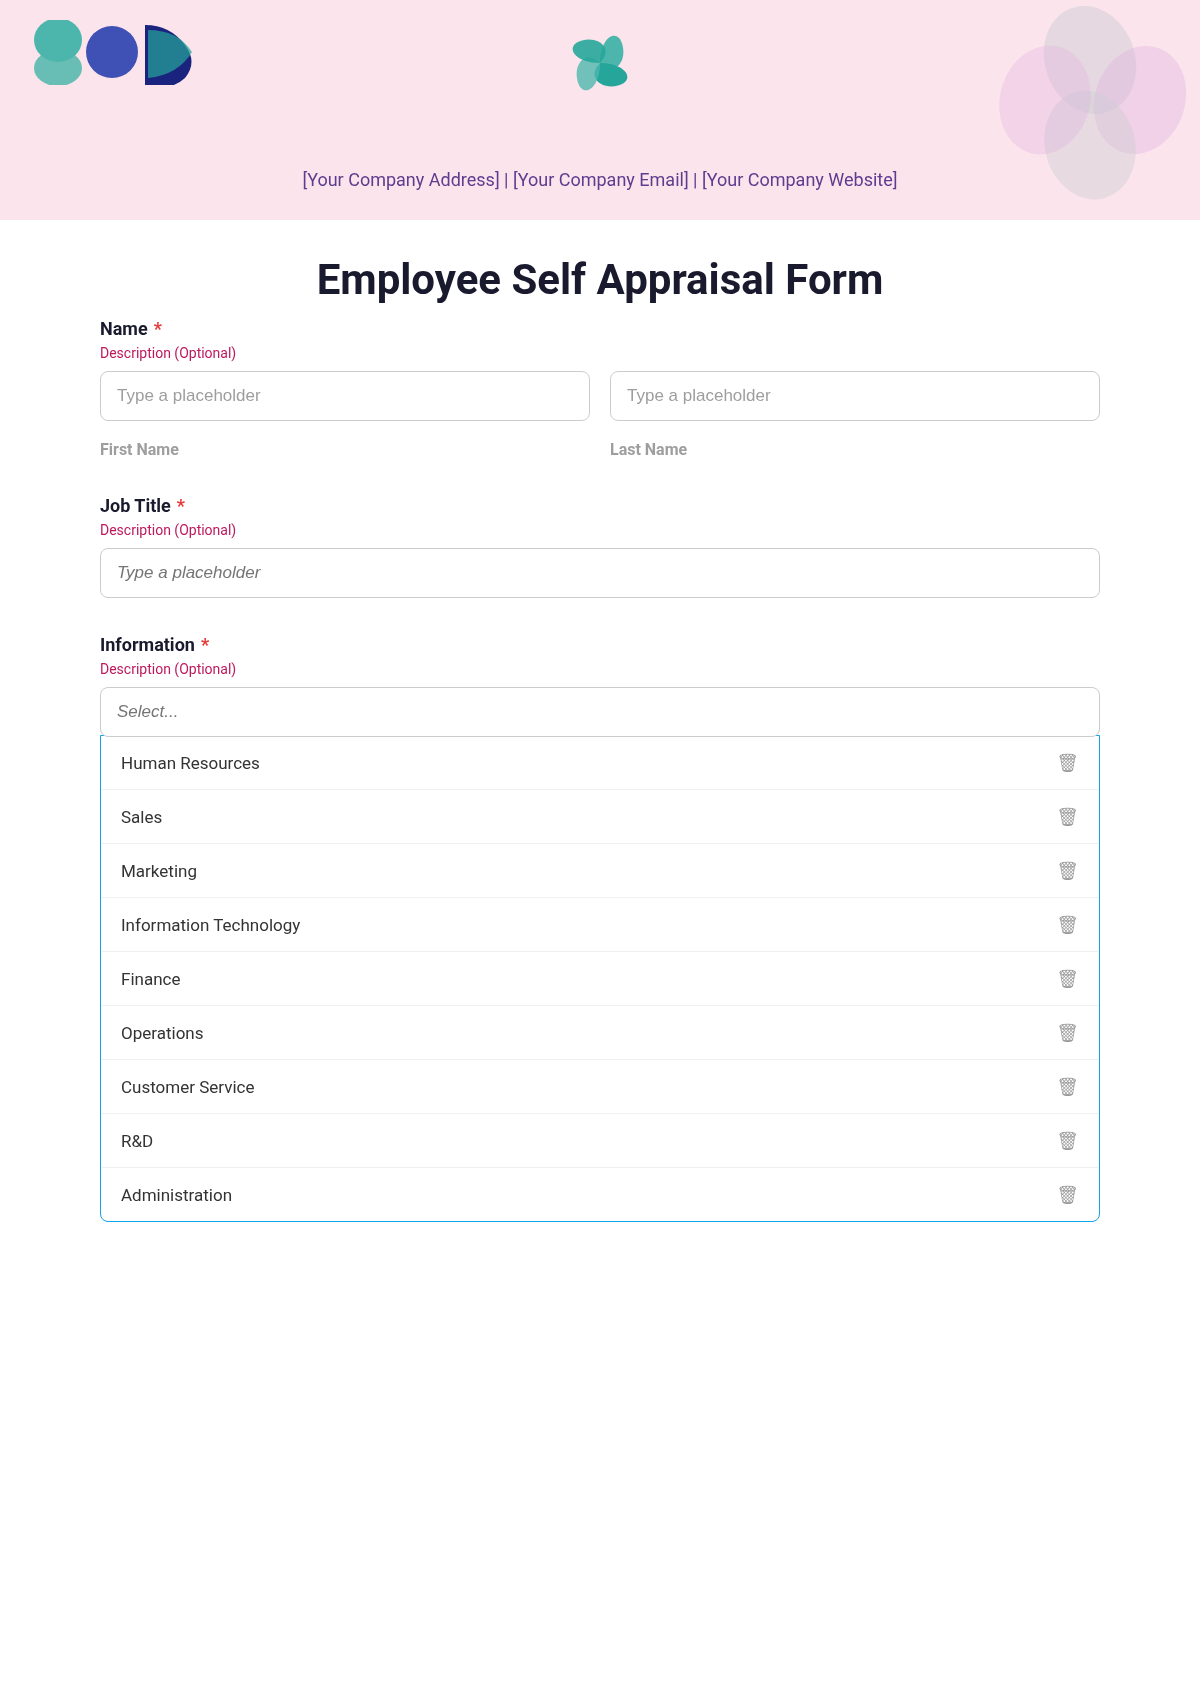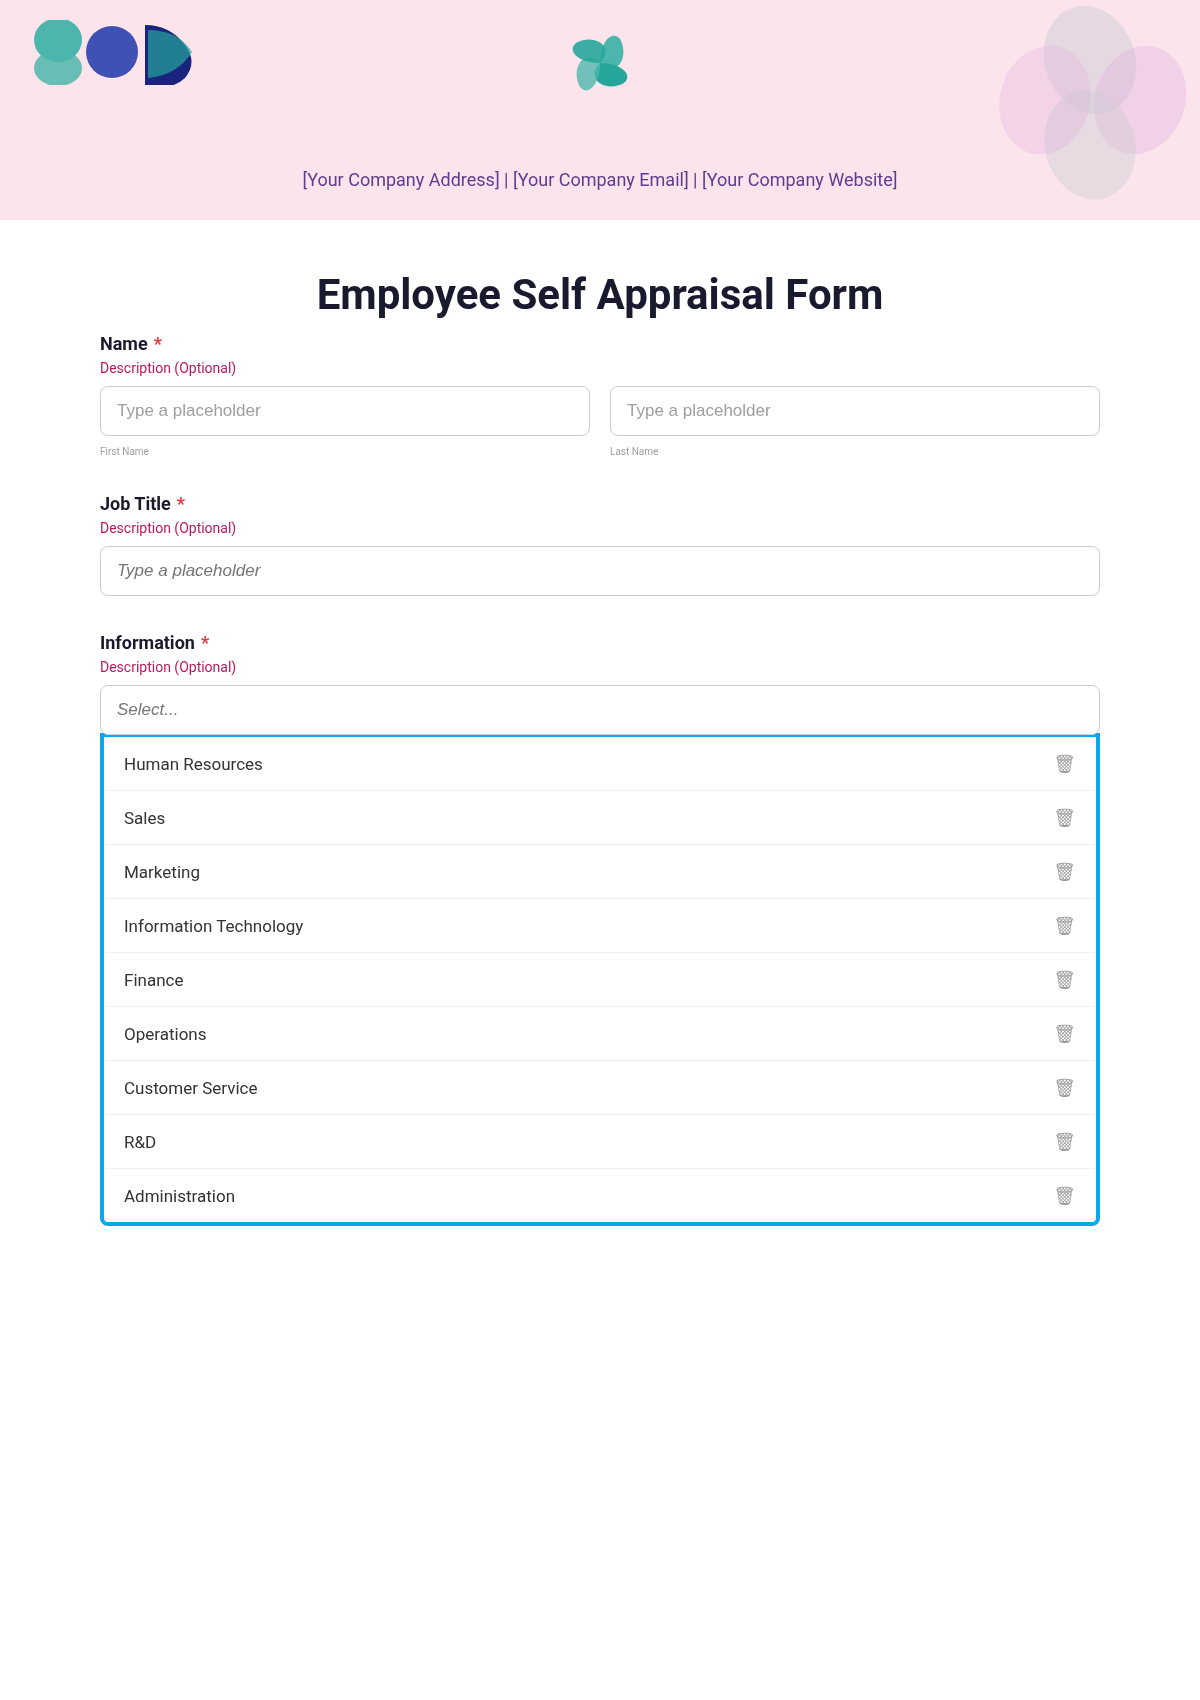--- a/index.html
+++ b/index.html
@@ -61,21 +61,21 @@
     .company-info {
       color: #5c3d8f;
       font-size: 18px;
       text-align: center;
       margin-top: 10px;
       text-decoration: none;
     }
 
     
     .main-content {
-      padding: 50px 100px;
+      padding: 35px 100px;
     }
 
     .form-title {
       text-align: center;
       font-size: 42px;
       font-weight: 700;
       color: #1a1a2e;
       margin-bottom: 14px;
     }
 
@@ -150,27 +150,28 @@
       padding: 14px 16px;
       font-size: 17px;
       color: #bbb;
       background: #fff;
       outline: none;
       width: 100%;
       font-style: italic;
     }
 
     .field-sublabel {
-      font-size: 10px;
+      font-size: 16px;
       color: #9e9e9e;
-      margin-top: 10px;
+      margin-top: 19px;
+      font-weight: bold;
     }
 
     .dropdown-options {
-      border: 4px solid #0ea5e9;
+      border: 1px solid #0ea5e9;
       border-radius: 0 0 8px 8px;
       background: #fff;
       margin-top: -2px;
     }
 
     .dropdown-option {
       display: flex;
       align-items: center;
       justify-content: space-between;
       padding: 16px 20px;

